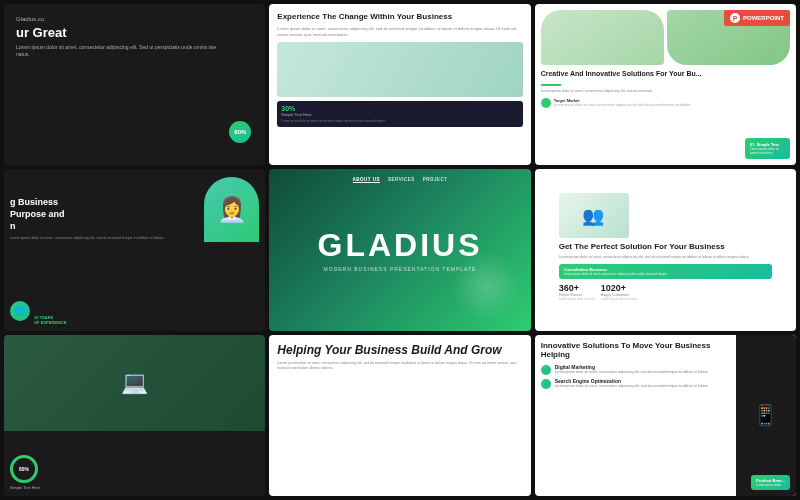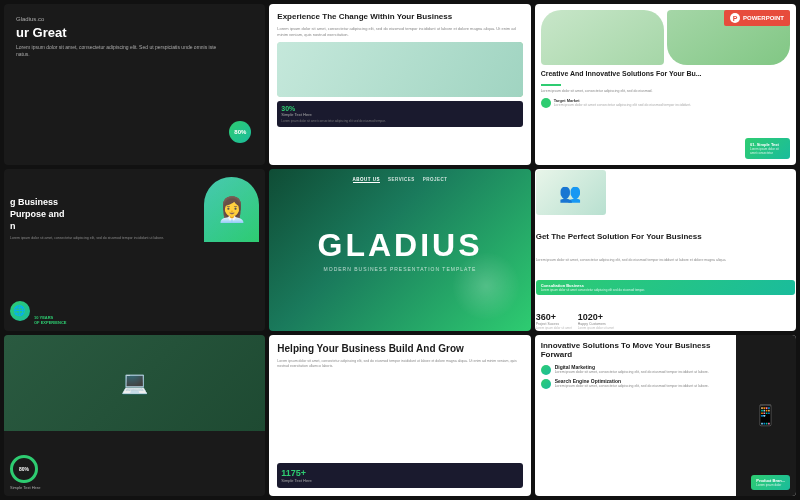--- a/index.html
+++ b/index.html
@@ -337,24 +337,23 @@
       width: 70px;
       height: 70px;
       background: radial-gradient(circle, #fff 0%, transparent 70%);
       border-radius: 50% 0 50% 50%;
       transform: rotate(45deg);
     }
 
     
     .slide-6 {
       background: #fff;
-      padding: 1px;
-      display: flex;
-      flex-direction: column;
-      justify-content: space-between;
+      padding: 24px;
+      display: flex;
+      flex-direction: column;
     }
     .slide-6 .team-image {
       width: 70px;
       height: 45px;
       background: linear-gradient(135deg, #e8f5e9, #b8e0d0);
       border-radius: 3px;
       margin-bottom: 4px;
       overflow: hidden;
       position: relative;
     }
@@ -463,25 +462,26 @@
     }
 
     
     .slide-8 {
       background: #fff;
       padding: 8px;
       display: flex;
       flex-direction: column;
     }
     .slide-8 .slide8-title {
-      font-size: 10px;
+      font-size: 12px;
       font-weight: 800;
       color: #1a1a1a;
       line-height: 1.2;
       margin-bottom: 4px;
+      font-style: italic;
     }
     .slide-8 .slide8-body {
       font-size: 3.5px;
       color: #888;
       line-height: 1.5;
       margin-bottom: 6px;
     }
     .slide-8 .stats-row {
       display: flex;
       gap: 4px;
@@ -716,30 +716,26 @@
         <span>80%</span>
       </div>
       <div class="simple-text">Simple Text Here</div>
     </div>
   </div>
 
   <div class="slide slide-8">
     <div class="slide8-title">Helping Your Business Build And Grow</div>
     <div class="slide8-body">Lorem ipsum dolor sit amet, consectetur adipiscing elit, sed do eiusmod tempor incididunt ut labore et dolore magna aliqua. Ut enim ad minim veniam, quis nostrud exercitation ullamco laboris.</div>
     <div class="stats-row">
-      <div class="stat-box">
-        <div class="num">1175+</div>
-        <div class="lbl">Simple Text Here</div>
-      </div>
     </div>
   </div>
 
   <div class="slide slide-9">
     <div style="padding-right: 65px;">
-      <div class="slide9-title">Innovative Solutions To Move Your Business Forward</div>
+      <div class="slide9-title">Innovative Solutions To Move Your Business Helping</div>
       <div class="services-list">
         <div class="service-item">
           <div class="service-icon"></div>
           <div>
             <div class="service-name">Digital Marketing</div>
             <div class="service-desc">Lorem ipsum dolor sit amet, consectetur adipiscing elit, sed do eiusmod tempor incididunt ut labore.</div>
           </div>
         </div>
         <div class="service-item">
           <div class="service-icon"></div>

